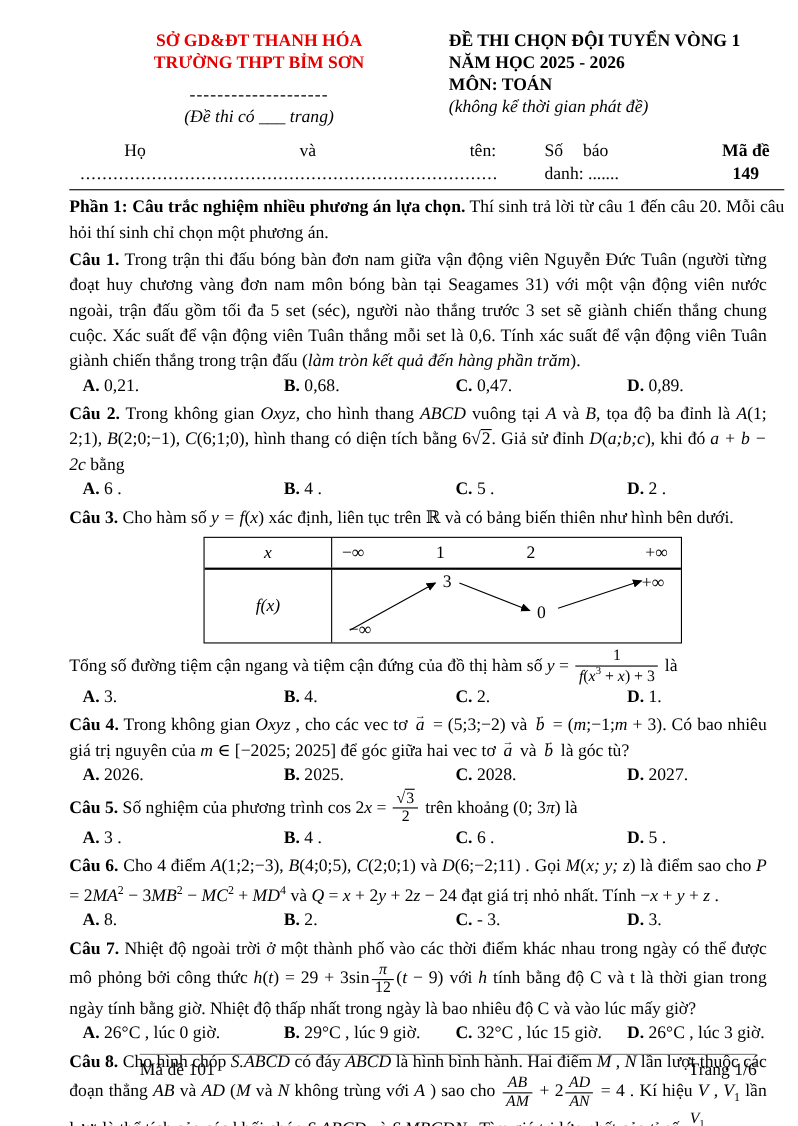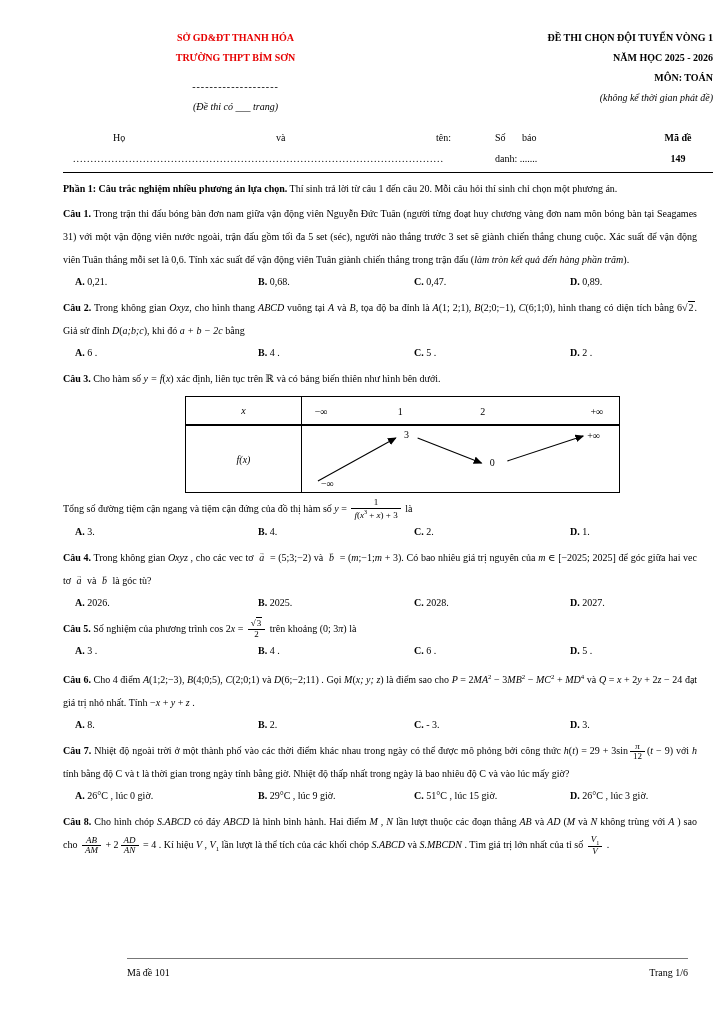--- a/index.html
+++ b/index.html
@@ -1,23 +1,23 @@
 <!DOCTYPE html>
 <html lang="vi" style="--school-red: #e60000;"><head>
 <meta charset="utf-8">
 <style>
   html,body{margin:0;padding:0;background:#fff;}
   .page{position:relative;width:725px;height:1024px;background:#fff;overflow:hidden;
-        font-family:"Liberation Serif","DejaVu Serif",serif;font-size:10px;color:#000;}
+        font-family:"Liberation Serif","DejaVu Serif",serif;font-size:16px;color:#000;}
   .content{position:absolute;left:63px;top:28px;width:650px;}
 
   
   .hdr{display:flex;line-height:20px;}
   .h-left{width:345px;text-align:center;}
-  .h-right{width:305px;text-align:right;}
+  .h-right{width:305px;text-align:left;}
   .red{color:var(--school-red,#e60000);font-weight:bold;}
   .b{font-weight:bold;}
   .i{font-style:italic;}
   .h-sep{margin-top:9px;letter-spacing:1px;}
 
   
   .student{display:flex;border-bottom:1.7px solid #000;padding:10px 0 3px 0;line-height:21px;}
   .st-name{width:390px;}
   .st-name .words{display:flex;justify-content:space-between;padding:0 2px 0 50px;}
   .st-name .dots{white-space:nowrap;overflow:hidden;width:378px;padding-left:10px;letter-spacing:1px;}
@@ -199,21 +199,21 @@
             <span class="opt"><b>C.</b><span> - 3.</span></span>
             <span class="opt"><b>D.</b><span> 3.</span></span>
           </div>
         </div>
 
   <div class="q">
     <p class="qbody"><span class="r-b">Câu 7.</span><span> Nhiệt độ ngoài trời ở một thành phố vào các thời điểm khác nhau trong ngày có thể được mô phỏng bởi công thức </span><span class="r-m">h</span><span class="r-mn">(</span><span class="r-m">t</span><span class="r-mn">)</span><span class="r-mn"> = 29 + 3sin</span><span class="frac"><span class="num"><span class="r-m">π</span></span><span class="den"><span class="r-mn">12</span></span></span><span class="r-mn">(</span><span class="r-m">t</span><span class="r-mn"> − 9)</span><span> với </span><span class="r-m">h</span><span> tính bằng độ C và t là thời gian trong ngày tính bằng giờ. Nhiệt độ thấp nhất trong ngày là bao nhiêu độ C và vào lúc mấy giờ?</span></p>
   <div class="opts">
             <span class="opt"><b>A.</b><span> 26°C , lúc 0 giờ.</span></span>
             <span class="opt"><b>B.</b><span> 29°C , lúc 9 giờ.</span></span>
-            <span class="opt"><b>C.</b><span> 51°C , lúc 15 giờ.</span></span>
+            <span class="opt"><b>C.</b><span> 32°C , lúc 15 giờ.</span></span>
             <span class="opt"><b>D.</b><span> 26°C , lúc 3 giờ.</span></span>
           </div>
         </div>
 
   <div class="q">
     <p class="qbody"><span class="r-b">Câu 8.</span><span> Cho hình chóp </span><span class="r-m">S.ABCD</span><span> có đáy </span><span class="r-m">ABCD</span><span> là hình bình hành. Hai điểm </span><span class="r-m">M</span><span> , </span><span class="r-m">N</span><span> lần lượt thuộc các đoạn thẳng </span><span class="r-m">AB</span><span> và </span><span class="r-m">AD</span><span> (</span><span class="r-m">M</span><span> và </span><span class="r-m">N</span><span> không trùng với </span><span class="r-m">A</span><span> ) sao cho </span><span class="frac"><span class="num"><span class="r-m">AB</span></span><span class="den"><span class="r-m">AM</span></span></span><span class="r-mn"> + 2</span><span class="frac"><span class="num"><span class="r-m">AD</span></span><span class="den"><span class="r-m">AN</span></span></span><span class="r-mn"> = 4</span><span> . Kí hiệu </span><span class="r-m">V</span><span> , </span><span class="r-m">V</span><sub>1</sub><span> lần lượt là thể tích của các khối chóp </span><span class="r-m">S.ABCD</span><span> và </span><span class="r-m">S.MBCDN</span><span> . Tìm giá trị lớn nhất của tỉ số </span><span class="frac"><span class="num"><span class="r-m">V</span><sub>1</sub></span><span class="den"><span class="r-m">V</span></span></span><span> .</span></p>
   </div>
 </div>
   </div>
 

